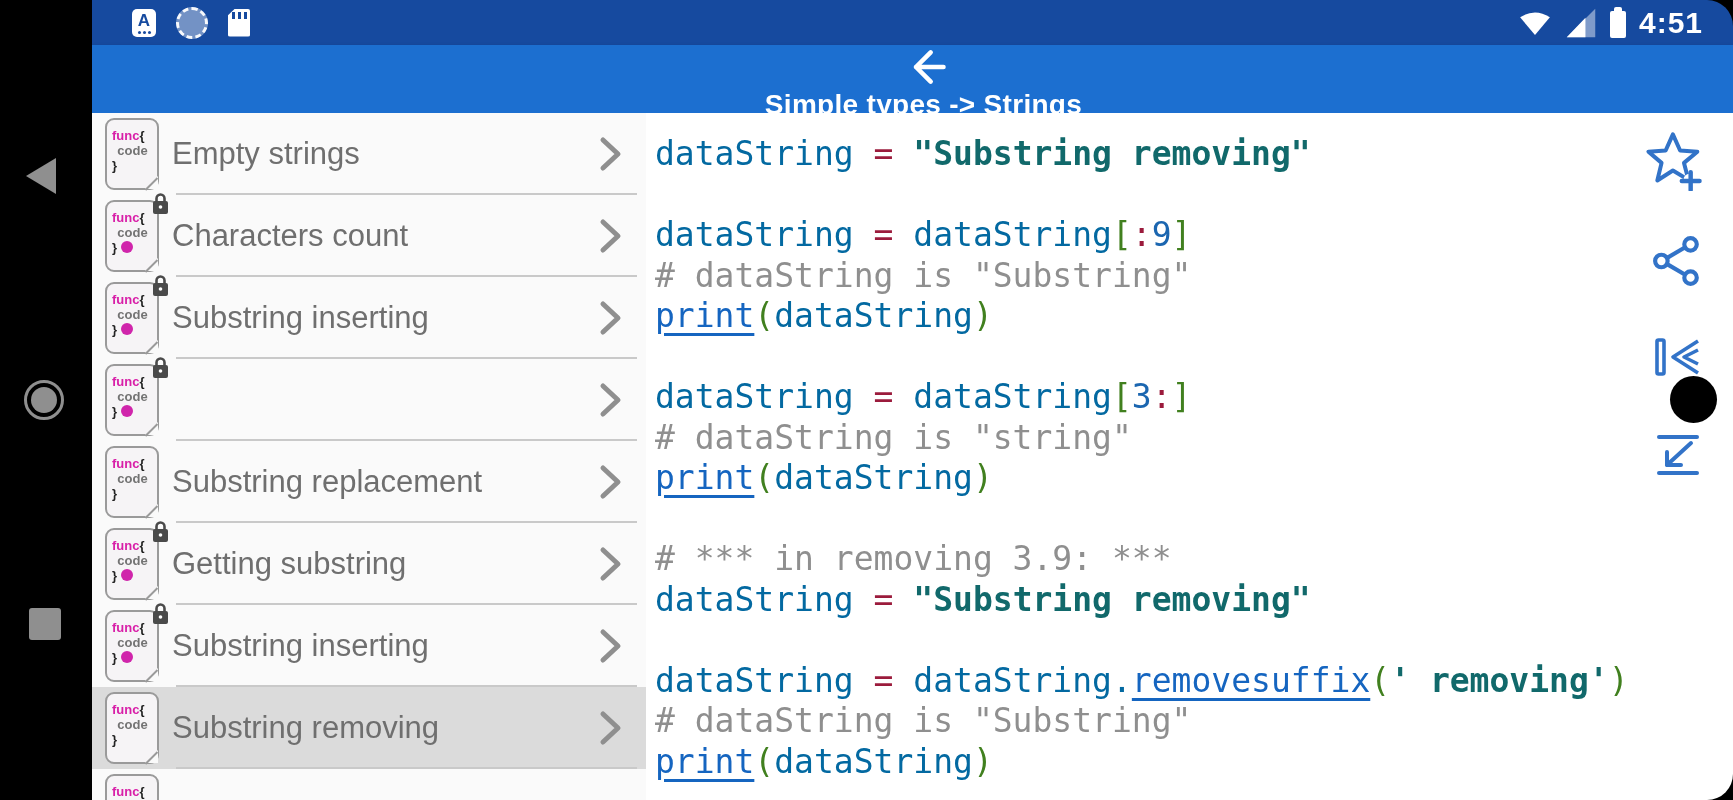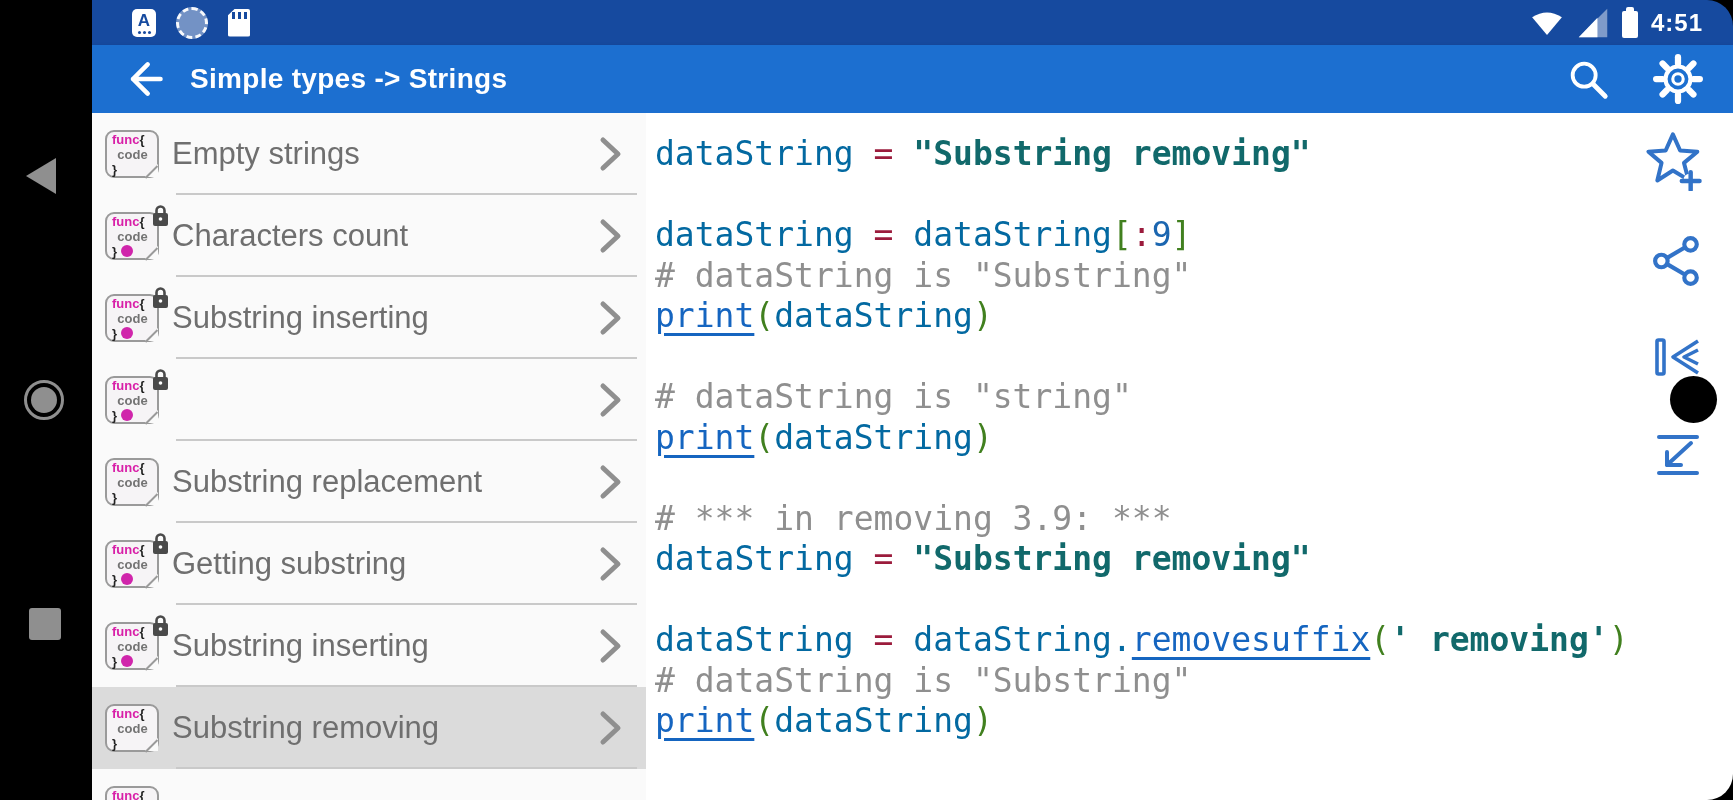--- a/index.html
+++ b/index.html
@@ -23,41 +23,41 @@
           align-items:center;justify-content:center;}
   .a-icon .ltr{color:var(--c-status);font-weight:bold;font-size:17px;line-height:17px;}
   .a-icon .dots{width:3px;height:3px;background:var(--c-status);border-radius:50%;
                 box-shadow:5px 0 0 var(--c-status),10px 0 0 var(--c-status);margin-top:2px;margin-left:-10px;}
   .spinner{width:26px;height:26px;border-radius:50%;border:3px dashed rgba(255,255,255,.95);
            background:rgba(255,255,255,.4);}
   .sdcard{width:22px;height:28px;background:#fff;border-radius:2px;
           clip-path:polygon(32% 0,100% 0,100% 100%,0 100%,0 24%);
           display:flex;gap:3px;justify-content:flex-end;padding-top:3px;box-sizing:border-box;padding-right:3px;}
   .sdcard i{display:block;width:3px;height:7px;background:var(--c-status);}
-  .sb-time{color:#fff;font-weight:bold;font-size:24px;letter-spacing:1px;}
+  .sb-time{color:#fff;font-weight:bold;font-size:30px;letter-spacing:1px;}
   .batt{position:relative;width:16px;height:27px;background:#fff;border-radius:2px;margin-top:3px;}
   .batt::before{content:'';position:absolute;top:-4px;left:4px;width:8px;height:4px;background:#fff;
                 border-radius:2px 2px 0 0;}
   
   .appbar{position:absolute;left:92px;top:45px;right:0;height:68px;background:var(--c-appbar);
-          display:flex;align-items:center;box-shadow:0 2px 4px rgba(0,0,0,.25);}
+          display:flex;align-items:center;box-shadow:0 2px 4px rgba(0,0,0,.25);flex-direction:column;}
   .ab-title{color:#fff;font-size:28px;font-weight:bold;margin-left:22px;letter-spacing:.3px;}
   .ab-back{margin-left:28px;width:48px;height:48px;display:flex;align-items:center;justify-content:center;}
   .ab-right{margin-left:auto;display:flex;align-items:center;gap:42px;margin-right:30px;}
   
   .listpanel{position:absolute;left:92px;top:113px;width:554px;bottom:0;background:#FAFAFA;overflow:hidden;}
   .list-item{position:relative;height:82px;display:flex;align-items:center;padding-left:13px;padding-right:22px;
              box-sizing:border-box;}
   .list-item.selected{background:var(--c-selected);}
   .list-item::after{content:'';position:absolute;left:84px;right:9px;bottom:0;height:2px;background:#C9C9C9;}
   .list-item.nodiv::after{display:none;}
-  .doc-icon{position:relative;width:54px;height:48px;background:#F6F4F6;border:2px solid #9A9A9A;
+  .doc-icon{position:relative;width:54px;height:72px;background:#F6F4F6;border:2px solid #9A9A9A;
             border-radius:9px;box-sizing:border-box;margin-right:13px;flex:none;
             font-family:"Liberation Sans",sans-serif;font-weight:bold;font-size:13px;line-height:15px;
-            padding-top:0;padding-left:5px;color:#222;}
+            padding-top:8px;padding-left:5px;color:#222;}
   .doc-icon .fold{position:absolute;right:-1px;bottom:-1px;width:0;height:0;
             border-left:13px solid transparent;border-bottom:13px solid #FAFAFA;}
   .doc-icon .foldline{position:absolute;right:-3px;bottom:3px;width:17px;height:2px;background:#9A9A9A;
             transform:rotate(-45deg);}
   .doc-icon .fx{color:#D81FA8;}
   .doc-icon .cd{color:#737373;display:block;text-align:center;margin-left:-4px;}
   .doc-icon .dot{display:inline-block;width:12px;height:12px;border-radius:50%;background:#D025AB;
             margin-left:4px;vertical-align:-1px;}
   .lock{position:absolute;top:-10px;right:-13px;}
   .li-label{font-size:31px;color:#6F6F6F;white-space:nowrap;}
@@ -225,20 +225,21 @@
       </div>
     </div>
 
   <div class="codepanel" id="code-panel">
       <div class="code-line"><span class="t-p">dataString </span><span class="t-o">=</span><span class="t-p"> </span><span class="t-s">"Substring removing"</span></div>
       <div class="code-line"></div>
       <div class="code-line"><span class="t-p">dataString </span><span class="t-o">=</span><span class="t-p"> dataString</span><span class="t-b">[</span><span class="t-o">:</span><span class="t-n">9</span><span class="t-b">]</span></div>
       <div class="code-line"><span class="t-c"># dataString is "Substring"</span></div>
       <div class="code-line"><span class="t-f">print</span><span class="t-b">(</span><span class="t-p">dataString</span><span class="t-b">)</span></div>
       <div class="code-line"></div>
+      <div class="code-line"><span class="t-p">dataString </span><span class="t-o">=</span><span class="t-p"> dataString</span><span class="t-b">[</span><span class="t-n">3</span><span class="t-o">:</span><span class="t-b">]</span></div>
       <div class="code-line"><span class="t-c"># dataString is "string"</span></div>
       <div class="code-line"><span class="t-f">print</span><span class="t-b">(</span><span class="t-p">dataString</span><span class="t-b">)</span></div>
       <div class="code-line"></div>
       <div class="code-line"><span class="t-c"># *** in removing 3.9: ***</span></div>
       <div class="code-line"><span class="t-p">dataString </span><span class="t-o">=</span><span class="t-p"> </span><span class="t-s">"Substring removing"</span></div>
       <div class="code-line"></div>
       <div class="code-line"><span class="t-p">dataString </span><span class="t-o">=</span><span class="t-p"> dataString.</span><span class="t-f">removesuffix</span><span class="t-b">(</span><span class="t-s">' removing'</span><span class="t-b">)</span></div>
       <div class="code-line"><span class="t-c"># dataString is "Substring"</span></div>
       <div class="code-line"><span class="t-f">print</span><span class="t-b">(</span><span class="t-p">dataString</span><span class="t-b">)</span></div>
     </div>

